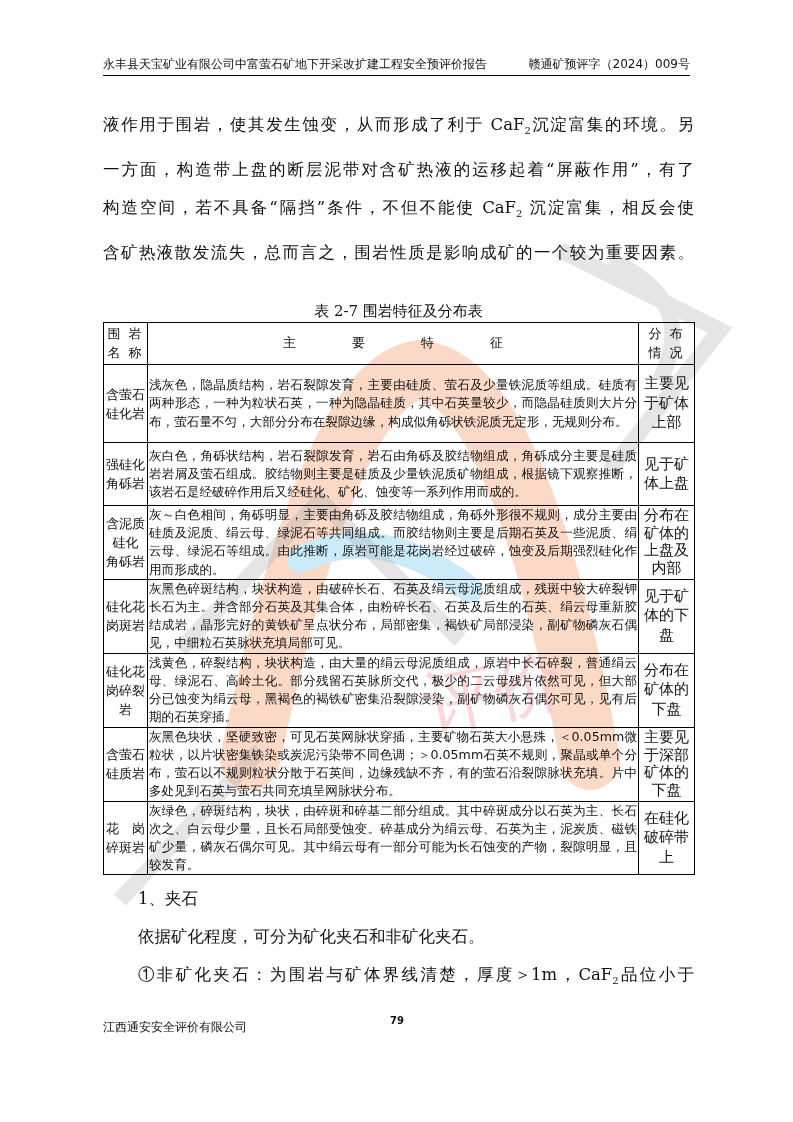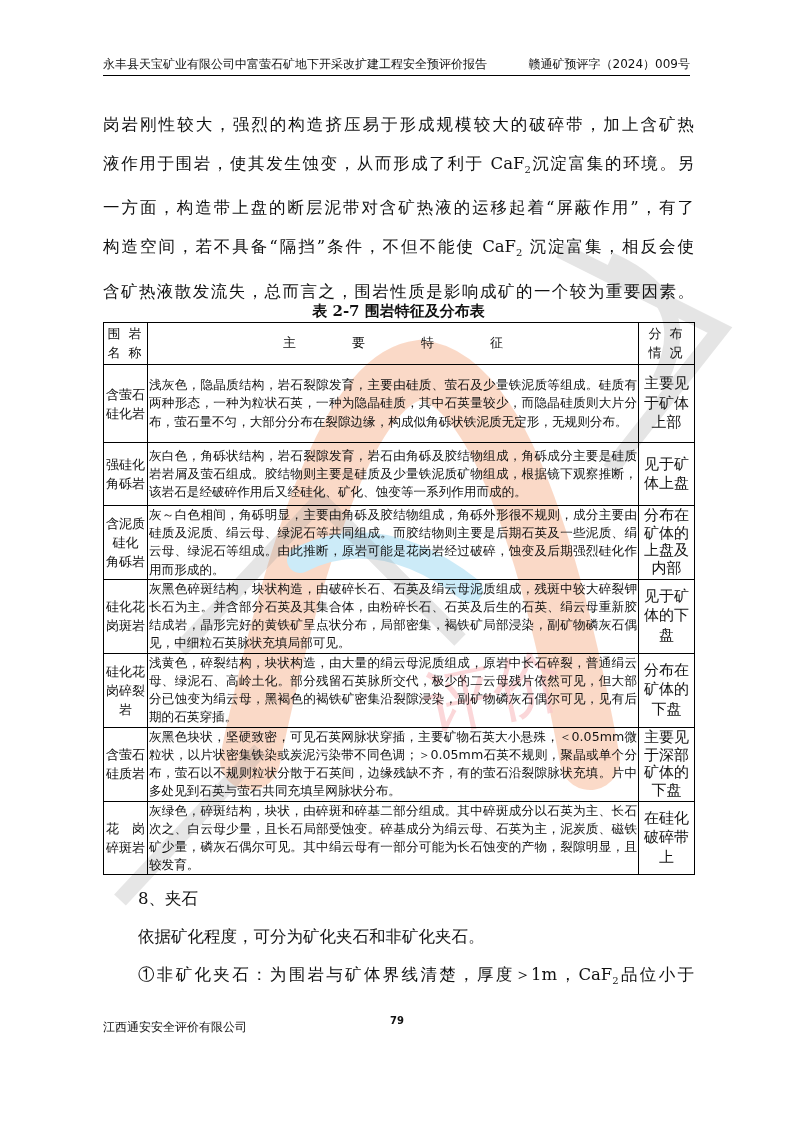--- a/index.html
+++ b/index.html
@@ -12,21 +12,21 @@
               border-bottom: 1px solid #000; font-size: 12px; line-height: 18px; z-index: 2; }
     .header .left { position: absolute; left: 0; top: 0; }
     .header .right { position: absolute; right: 0; top: 0; margin-left: 39px; }
 
     .body-text { position: absolute; left: 103px; width: 591px; font-family: "DejaVu Serif", serif;
                  font-size: 16.5px; z-index: 2; }
     .para { margin: 0; line-height: 38.5px; text-align: justify; text-align-last: justify; }
     .para sub { font-size: 10px; }
 
     .caption { position: absolute; left: 103px; width: 591px; top: 302px; text-align: center;
-               font-family: "DejaVu Serif", serif; font-weight: bold; font-size: 15px; z-index: 2; }
+               font-family: "DejaVu Serif", serif; font-weight: normal; font-size: 15px; z-index: 2; }
 
     table.rock { position: absolute; left: 103px; top: 322px; width: 591px; border-collapse: collapse;
                  font-size: 12.6px; line-height: 18.2px; z-index: 2; table-layout: fixed; padding-left: 41px; }
     table.rock td, table.rock th { border: 1px solid #000; padding: 0 1px; vertical-align: middle; font-weight: normal; }
     table.rock col.c1 { width: 44px; }
     table.rock col.c2 { width: 491px; }
     table.rock col.c3 { width: 56px; }
     table.rock th { height: 41px; text-align: center; font-size: 13px; }
     th.spaced { letter-spacing: 2px; }
     th.main-head span { display: inline-block; margin: 0 28px; }
@@ -60,21 +60,20 @@
     <path d="M610 260 Q 700 300 660 380"></path>
   </g>
 </svg>
 
 <div class="header">
   <span class="left">永丰县天宝矿业有限公司中富萤石矿地下开采改扩建工程安全预评价报告</span>
   <span class="right">赣通矿预评字（2024）009号</span>
 </div>
 
 <div class="body-text" style="top:106px;">
-  <p class="para">岗岩刚性较大，强烈的构造挤压易于形成规模较大的破碎带，加上含矿热</p>
   <p class="para"><span>液作用于围岩，使其发生蚀变，从而形成了利于 CaF</span><sub>2</sub><span>沉淀富集的环境。另</span></p>
   <p class="para">一方面，构造带上盘的断层泥带对含矿热液的运移起着“屏蔽作用”，有了</p>
   <p class="para"><span>构造空间，若不具备“隔挡”条件，不但不能使 CaF</span><sub>2</sub><span> 沉淀富集，相反会使</span></p>
   <p class="para">含矿热液散发流失，总而言之，围岩性质是影响成矿的一个较为重要因素。</p>
 </div>
 
 <div class="caption">表 2-7  围岩特征及分布表</div>
 
 <table class="rock">
   <colgroup>
@@ -120,21 +119,21 @@
   </tr>
   <tr style="height:73px">
     <td class="name"><span>花　岗</span><br><span>碎斑岩</span></td>
     <td class="feat">灰绿色，碎斑结构，块状，由碎斑和碎基二部分组成。其中碎斑成分以石英为主、长石次之、白云母少量，且长石局部受蚀变。碎基成分为绢云母、石英为主，泥炭质、磁铁矿少量，磷灰石偶尔可见。其中绢云母有一部分可能为长石蚀变的产物，裂隙明显，且较发育。</td>
     <td class="dist"><span>在硅化</span><br><span>破碎带</span><br><span>上</span></td>
   </tr>
 </tbody>
   </table>
 
 <div class="section2">
-  <p class="indent">8、夹石</p>
+  <p class="indent">1、夹石</p>
   <p class="indent">依据矿化程度，可分为矿化夹石和非矿化夹石。</p>
   <p class="justify"><span>①非矿化夹石：为围岩与矿体界线清楚，厚度＞1m，CaF</span><sub style="font-size:10px">2</sub><span>品位小于</span></p>
 </div>
 
 <div class="footer">
   <span class="company">江西通安安全评价有限公司</span>
   <span class="page">79</span>
 </div>
 
 </body></html>

